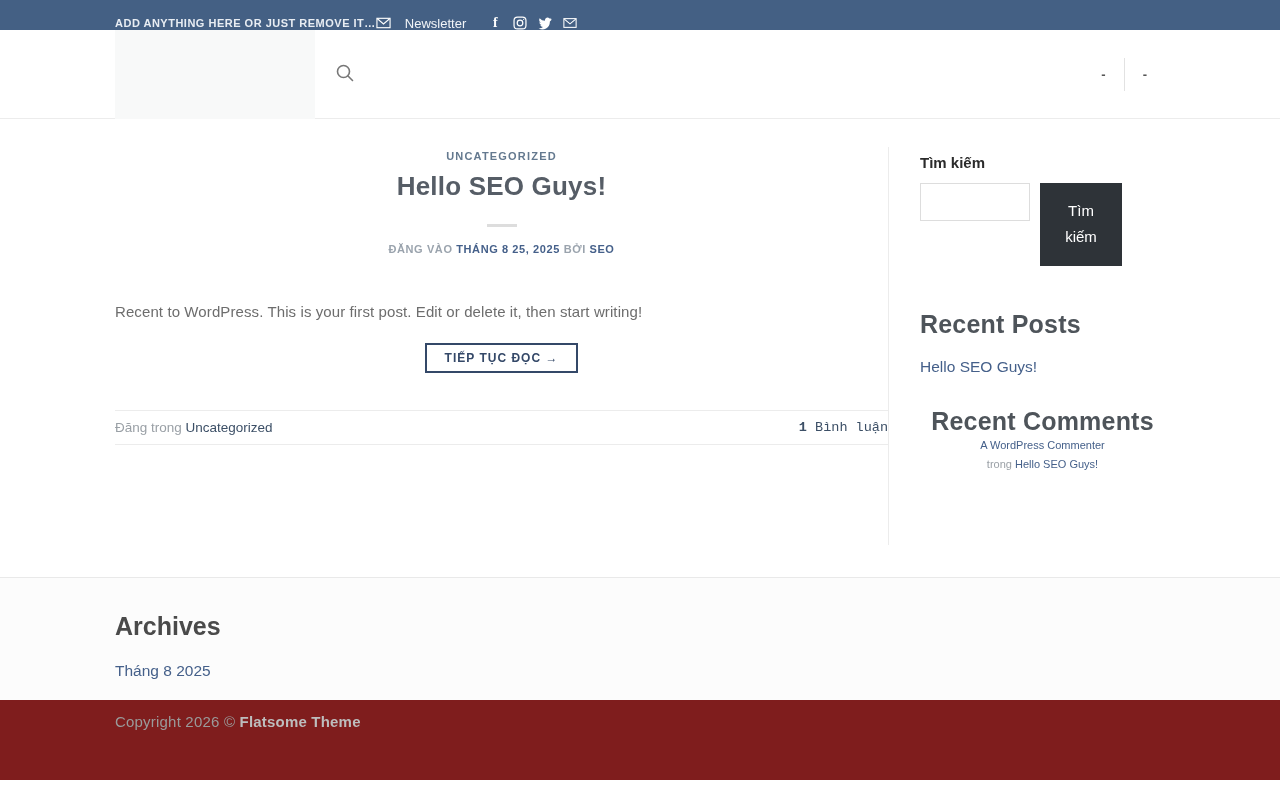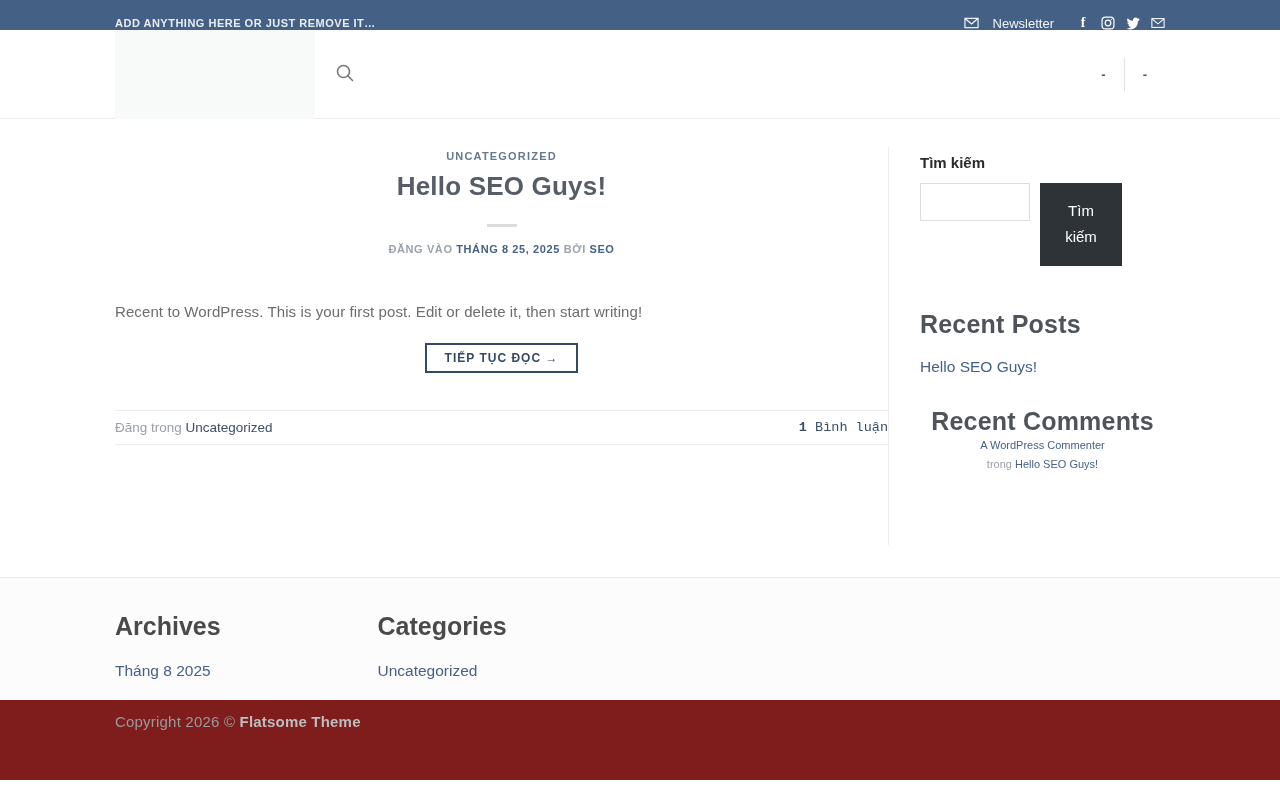--- a/index.html
+++ b/index.html
@@ -7,21 +7,21 @@
   body {
     font-family: "Liberation Sans", sans-serif;
     background: #ffffff;
     color: #6d6d6d;
     overflow: hidden;
   }
   .container { width: 1050px; margin: 0 auto; }
 
   
   .topbar { height: 30px; background: #446084; }
-  .topbar .container { height: 46px; display: flex; align-items: center; justify-content: space-between; }
+  .topbar .container { height: 46px; display: flex; align-items: center; }
   .topbar-left {
     font-size: 11px; font-weight: 700; letter-spacing: .5px;
     color: #e8edf3; text-transform: uppercase;
   }
   .topbar-right { display: flex; align-items: center; color: #f2f5f8; }
   .newsletter { display: flex; align-items: center; gap: 14px; font-size: 13px; color: #f2f5f8; cursor: pointer; }
   .social-icons { display: flex; align-items: center; gap: 11px; margin-left: 22px; }
   .social-icons .sicon { display: inline-flex; width: 14px; height: 14px; align-items: center; justify-content: center; cursor: pointer; }
   .sicon svg { display: block; }
   .fb-letter { font-family: "Liberation Serif", serif; font-weight: 700; font-size: 14px; color: #fff; line-height: 1; }
@@ -234,28 +234,20 @@
 <div class="footer-widgets">
   <div class="container">
     <div class="footer-col">
       <h2 class="footer-col-title">Archives</h2>
       <ul class="footer-list">
         <li>
           <a class="side-link">Tháng 8 2025</a>
         </li>
       </ul>
     </div>
-    <div class="footer-col">
-      <h2 class="footer-col-title">Categories</h2>
-      <ul class="footer-list">
-        <li>
-          <a class="side-link">Uncategorized</a>
-        </li>
-      </ul>
-    </div>
     <div class="footer-col"></div>
     <div class="footer-col"></div>
   </div>
 </div>
 
 <div class="absolute-footer">
   <div class="container">
     <div class="copyright">
       <span>Copyright 2026 © </span><span class="brand">Flatsome Theme</span>
     </div>

